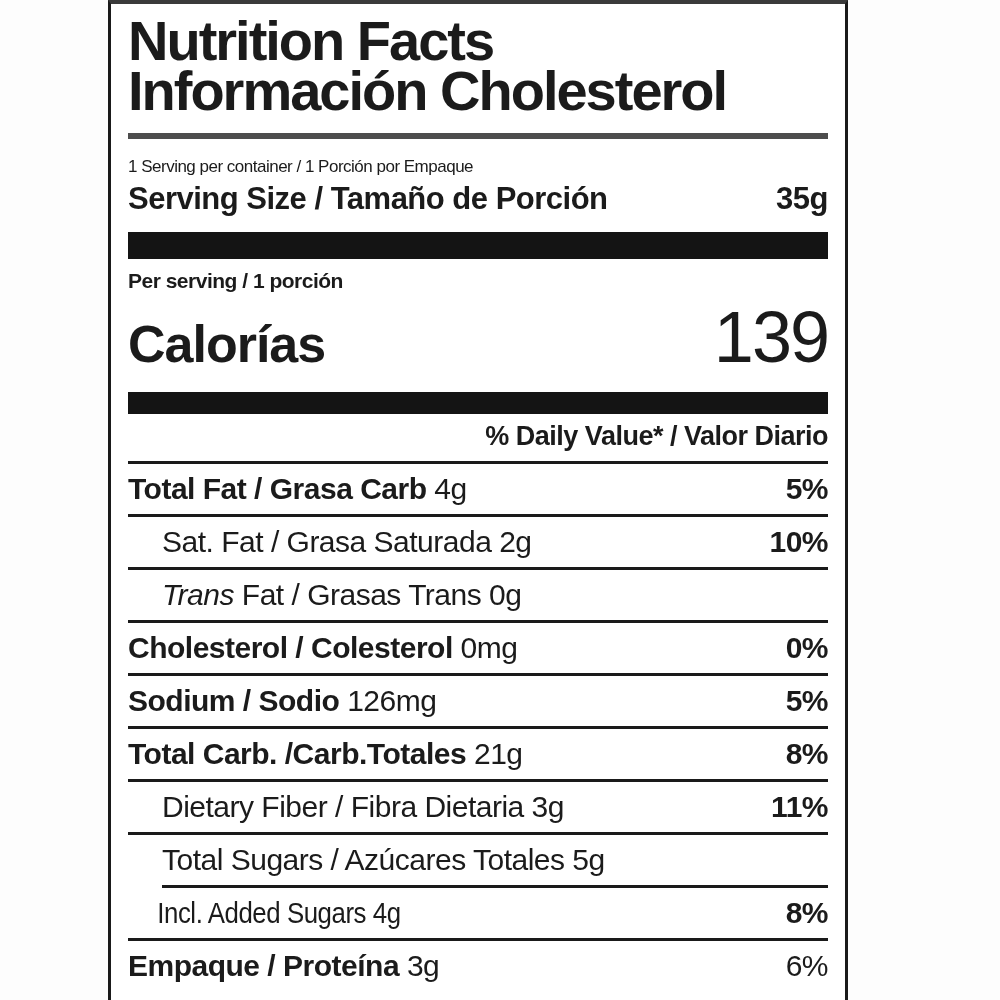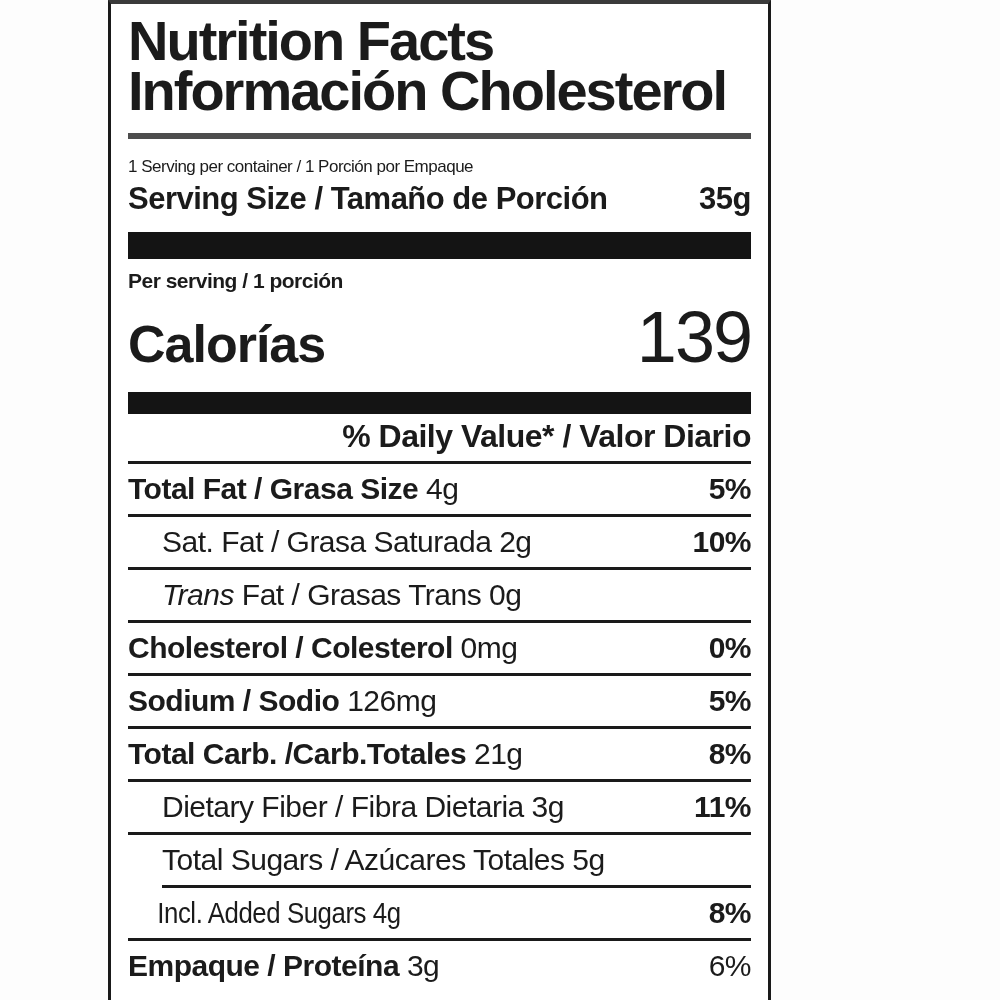--- a/index.html
+++ b/index.html
@@ -6,21 +6,21 @@
   html, body { margin: 0; padding: 0; }
   body {
     width: 1000px; height: 1000px;
     background: #fdfdfd;
     font-family: "Liberation Sans", sans-serif;
     color: #1b1b1b;
     overflow: hidden;
   }
   .label {
     position: absolute; left: 108px; top: 0;
-    width: 663px; height: 1000px;
+    width: 740px; height: 1000px;
     background: #ffffff;
     border-left: 3px solid #1a1a1a;
     border-right: 3px solid #1a1a1a;
     border-top: 4px solid #3a3a3a;
   }
   .inner { padding: 0 17px; }
   .titles {
     margin-top: 12px;
     font-size: 56px; line-height: 50px;
     font-weight: bold; letter-spacing: -2px;
@@ -39,21 +39,21 @@
   .per-serving {
     margin-top: 7px; font-size: 21px; line-height: 30px;
     font-weight: bold; letter-spacing: -0.5px;
   }
   .calories-row { display: flex; align-items: baseline; margin-top: 0; height: 88px; }
   .cal-en { font-size: 78px; font-weight: bold; letter-spacing: -3px; line-height: 88px; }
   .cal-es { font-size: 52px; font-weight: bold; letter-spacing: -1px; }
   .cal-spacer { flex: 1; }
   .cal-val { font-size: 72px; font-weight: normal; letter-spacing: -2px; }
   .dv-header {
-    margin-top: 7px; font-size: 32px; line-height: 31px;
+    margin-top: 7px; font-size: 27px; line-height: 31px;
     font-weight: bold; text-align: right; letter-spacing: -0.5px;
   }
   .rows { margin-top: 9px; }
   .sep { height: 3px; background: #1a1a1a; }
   .sep-indent { margin-left: 34px; }
   .nrow {
     height: 50px; display: flex; align-items: center;
     justify-content: space-between;
     font-size: 30px; letter-spacing: -0.5px;
   }
@@ -92,21 +92,21 @@
       <span class="cal-val">139</span>
     </div>
 
     <div class="bar bar-mid"></div>
 
     <div class="dv-header">% Daily Value* / Valor Diario</div>
 
     <div class="rows">
         <div class="sep"></div>
         <div class="nrow">
-          <div class="nlabel"><span class="b">Total Fat / Grasa Size</span><span>&nbsp;4g</span></div>
+          <div class="nlabel"><span class="b">Total Fat / Grasa Carb</span><span>&nbsp;4g</span></div>
           <div class="dv b">5%</div>
         </div>
         <div class="sep"></div>
         <div class="nrow indent">
           <div class="nlabel"><span>Sat. Fat / Grasa Saturada</span><span>&nbsp;2g</span></div>
           <div class="dv b">10%</div>
         </div>
         <div class="sep"></div>
         <div class="nrow indent">
           <div class="nlabel"><span class="it">Trans</span><span> Fat / Grasas Trans</span><span>&nbsp;0g</span></div>

